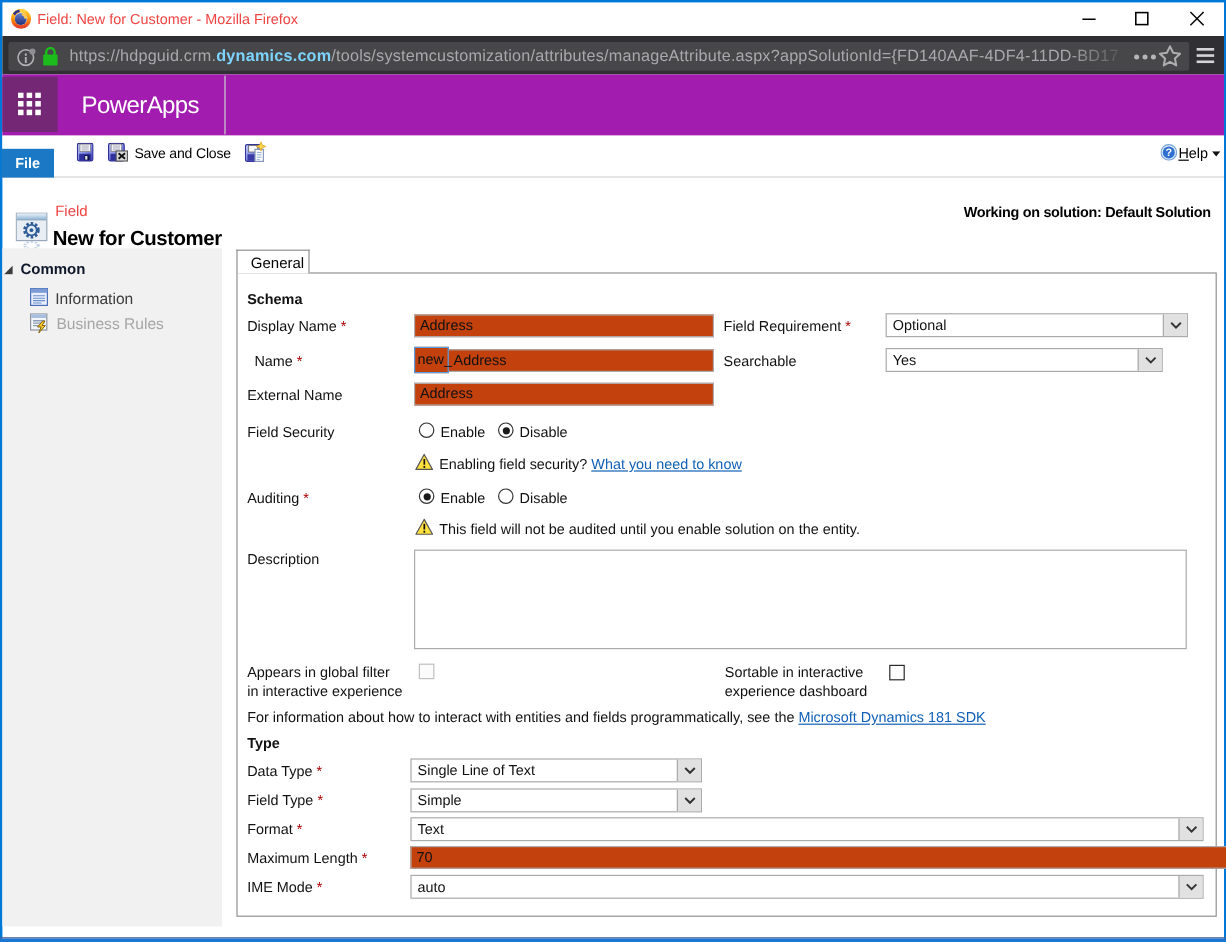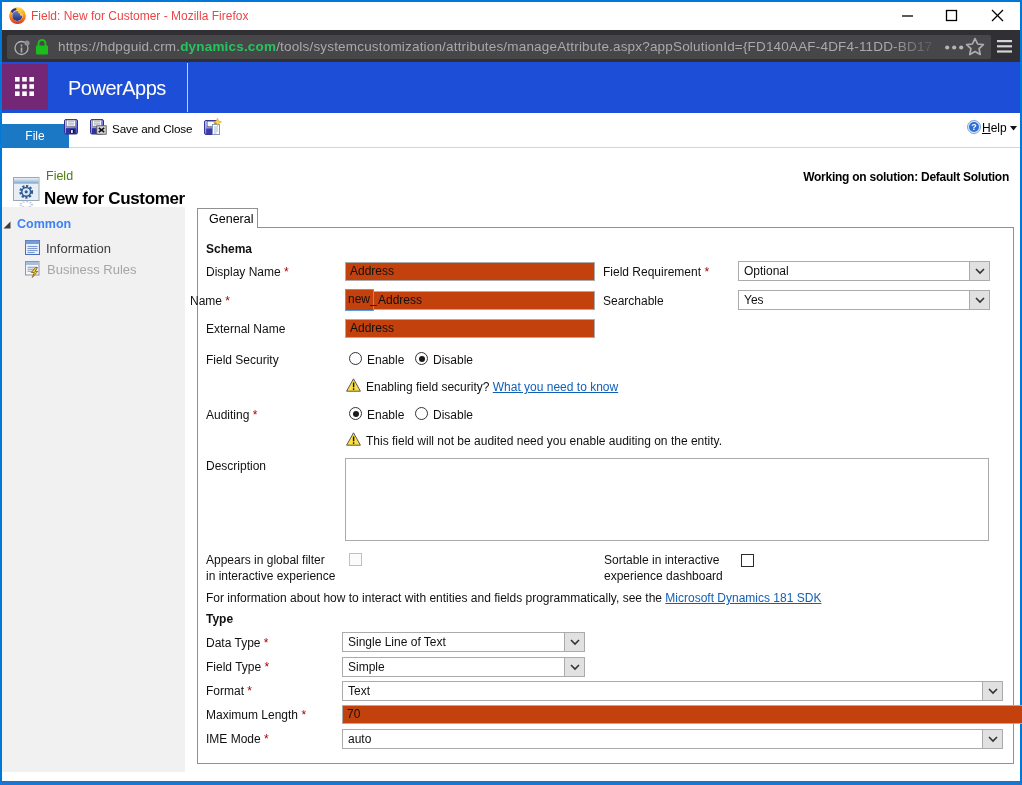--- a/index.html
+++ b/index.html
@@ -12,40 +12,40 @@
 #frame-right { right:0; top:0; width:2px; height:785px; background:#0078d7; }
 #frame-bottom1 { left:0; top:781px; width:1022px; height:1px; background:#50618c; }
 #frame-bottom2 { left:0; top:782px; width:1022px; height:3px; background:#1c75d0; }
 
 #titlebar { left:2px; top:2px; width:1018px; height:28px; background:#fff; }
 #title-text { left:31px; top:9px; font-size:12px; color:#ef4444; }
 
 #navbar { left:2px; top:30px; width:1018px; height:32px; background:#303034; }
 #urlfield { left:5px; top:4.5px; width:984px; height:24px; background:#474749; border-radius:2px; }
 #urltext { left:51px; top:4px; letter-spacing:0.18px; font-size:13.5px; color:#a9a9ad; white-space:nowrap; width:890px; overflow:hidden; }
-#urltext b { color:#22c55e; font-weight:bold; }
+#urltext b { color:#7dd3fc; font-weight:bold; }
 #urlfade { left:882px; top:0; width:58px; height:24px; background:linear-gradient(to right, rgba(71,71,73,0), #474749 92%); }
 
-#pabar { left:2px; top:62px; width:1018px; height:51px; background:#1d4ed8; }
+#pabar { left:2px; top:62px; width:1018px; height:51px; background:#a21caf; }
 #watile { left:0px; top:2px; width:46px; height:46px; background:#742774; }
 #pa-name { left:66px; top:14.5px; font-size:20px; color:#fff; letter-spacing:-0.5px; }
 #pa-sep { left:185px; top:1px; width:1px; height:49px; background:#cfcfcf; }
 
 #toolbar { left:2px; top:113px; width:1018px; height:35px; background:#fff; border-bottom:1px solid #d5d5d5; }
-#filetab { left:-1px; top:11px; width:68px; height:24px; background:#1a78c4; color:#fff; font-size:12px; text-align:center; line-height:24px; }
+#filetab { left:-1px; top:11px; width:44px; height:24px; background:#1a78c4; color:#fff; font-size:12px; text-align:center; line-height:24px;font-weight:bold; }
 #savclose-txt { left:110px; top:9px; font-size:11.7px; letter-spacing:-0.15px; color:#000; }
 #helpzone { left:980px; top:8px; font-size:12px; color:#000; }
 
-#hdr-field { left:46px; top:169px; font-size:12.5px; color:#4d7c0f; }
+#hdr-field { left:46px; top:169px; font-size:12.5px; color:#ef4444; }
 #hdr-name { left:44px; top:189px; font-size:17px; font-weight:bold; color:#000; letter-spacing:-0.35px; }
 #working { right:13px; top:170px; font-size:12px; font-weight:bold; color:#000; letter-spacing:-0.25px; }
 
 #sidebar { left:2px; top:207px; width:183px; height:565px; background:#f1f1f1; }
 #tri { left:3px; top:221px; }
-#common { left:17px; top:217px; font-size:12.5px; font-weight:bold; color:#3b82f6; }
+#common { left:17px; top:217px; font-size:12.5px; font-weight:bold; color:#0f172a; }
 #info-txt { left:46px; top:241px; font-size:13px; color:#3c3c3c; }
 #br-txt { left:47px; top:262px; font-size:13px; color:#a6a6a6; }
 
 #panel { left:197px; top:227px; width:817px; height:537px; border:1px solid #919191; background:#fff; }
 #gentab { left:197px; top:208px; width:61px; height:20px; background:#fff; border:1px solid #919191; border-bottom:none; }
 #gentab span { position:absolute; left:11px; top:3px; font-size:12.5px; color:#000; }
 
 .lbl { position:absolute; font-size:12px; color:#111; white-space:nowrap; }
 .ast { color:#aa0000; }
 .tbx { position:absolute; background:#c2410c; border:1px solid #ababab; font-size:12px; color:#111; padding:0 0 0 4px; line-height:17px; }
@@ -253,25 +253,25 @@
 <div class="abs tbx" style="left:345px;top:262px;width:250px;height:19px">Address</div>
 <div class="abs lbl" style="left:603px;top:265px">Field Requirement <span class="ast">*</span></div>
 <div class="ddl" style="left:738px;top:261px;width:252px;height:20px">
     <span class="val">Optional</span>
     <span class="btn">
       <svg width="10" height="7" viewBox="0 0 10 7">
         <path d="M1 1 L5 5 L9 1" fill="none" stroke="#333" stroke-width="1.6"></path>
       </svg>
     </span>
   </div>
-<div class="abs lbl" style="left:190px;top:294px">Name <span class="ast">*</span></div>
+<div class="abs lbl" style="left:212px;top:294px">Name <span class="ast">*</span></div>
 <div class="abs tbx" style="left:373px;top:291px;width:222px;height:19px;padding-left:4px">Address</div>
 <div class="abs tbx" style="left:345px;top:289px;width:29px;height:22px;border:1px solid #569de5;line-height:15px;padding:2px 0 0 2px">new_</div>
 <div class="abs lbl" style="left:603px;top:294px">Searchable</div>
-<div class="ddl" style="left:738px;top:290px;width:252px;height:20px">
+<div class="ddl" style="left:738px;top:290px;width:231px;height:20px">
     <span class="val">Yes</span>
     <span class="btn">
       <svg width="10" height="7" viewBox="0 0 10 7">
         <path d="M1 1 L5 5 L9 1" fill="none" stroke="#333" stroke-width="1.6"></path>
       </svg>
     </span>
   </div>
 <div class="abs lbl" style="left:206px;top:322px">External Name</div>
 <div class="abs tbx" style="left:345px;top:319px;width:250px;height:19px">Address</div>
 
@@ -290,21 +290,21 @@
 <div class="abs lbl" style="left:206px;top:408px">Auditing <span class="ast">*</span></div>
 <div class="radio on" style="left:349px;top:407px"></div>
 <div class="abs lbl" style="left:367px;top:408px">Enable</div>
 <div class="radio" style="left:415px;top:407px"></div>
 <div class="abs lbl" style="left:433px;top:408px">Disable</div>
 <svg class="abs" style="left:346px;top:432px" width="15" height="14" viewBox="0 0 15 14">
   <path d="M7.5 0.8 L14.4 13.2 H0.6 Z" fill="#ffe13e" stroke="#565656" stroke-width="1"></path>
   <rect x="6.9" y="4.5" width="1.4" height="4.8" fill="#111"></rect>
   <rect x="6.9" y="10.3" width="1.4" height="1.6" fill="#111"></rect>
 </svg>
-<div class="warntxt" style="left:366px;top:434px">This field will not be audited need you enable auditing on the entity.</div>
+<div class="warntxt" style="left:366px;top:434px">This field will not be audited until you enable solution on the entity.</div>
 
 <div class="abs lbl" style="left:206px;top:459px">Description</div>
 <div class="abs" style="left:345px;top:458px;width:644px;height:83px;border:1px solid #ababab;background:#fff"></div>
 
 <div class="abs lbl" style="left:206px;top:552px;line-height:16px">Appears in global filter<br>in interactive experience</div>
 <div class="abs" style="left:349px;top:553px;width:13px;height:13px;border:1px solid #c0c0c0;background:#fbfbfb"></div>
 <div class="abs lbl" style="left:604px;top:552px;line-height:16px">Sortable in interactive<br>experience dashboard</div>
 <div class="abs" style="left:741px;top:554px;width:13px;height:13px;border:1.5px solid #2b2b2b;background:#fff"></div>
 
 <div class="abs lbl" style="left:206px;top:591px">For information about how to interact with entities and fields programmatically, see the <a class="lnk" href="#">Microsoft Dynamics 181 SDK</a></div>

